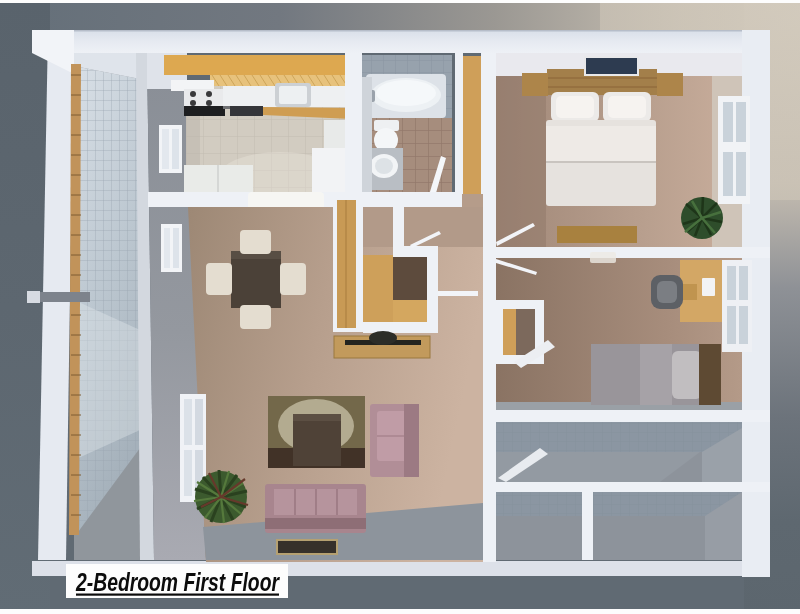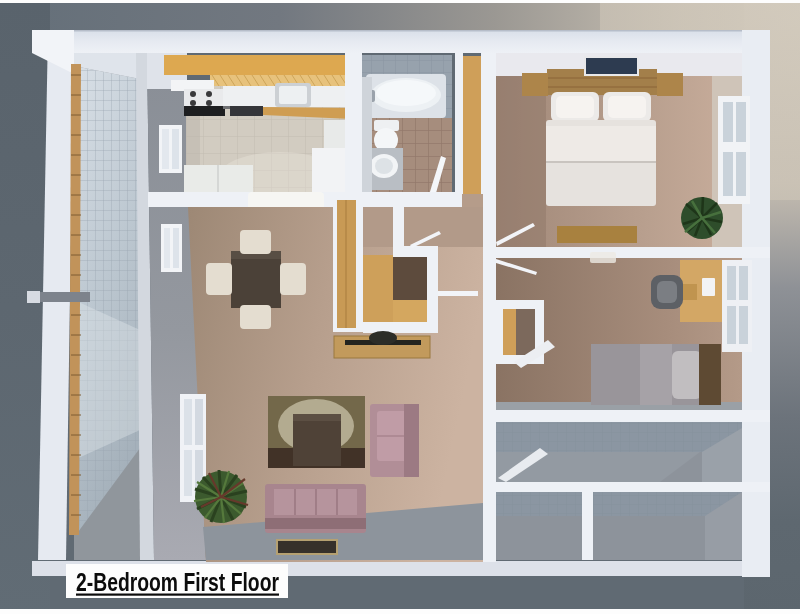--- a/index.html
+++ b/index.html
@@ -1,16 +1,16 @@
 <!DOCTYPE html>
 <html><head>
 <meta charset="utf-8">
 <style>
   html,body{margin:0;padding:0;background:#fff;}
-  .stage{position:relative;width:800px;height:614px;overflow:hidden;font-family:"Liberation Sans",sans-serif;}
+  .stage{position:relative;width:800px;height:614px;overflow:hidden;font-family:"Liberation Sans",sans-serif;font-style:italic;}
 </style>
 </head>
 <body>
 <div class="stage">
 <svg width="800" height="614" viewBox="0 0 800 614">
 <defs>
   <linearGradient id="bgTopG" x1="0" y1="0" x2="1" y2="0">
     <stop offset="0" stop-color="#646f79"></stop>
     <stop offset="0.35" stop-color="#727880"></stop>
     <stop offset="0.62" stop-color="#9b9893"></stop>

